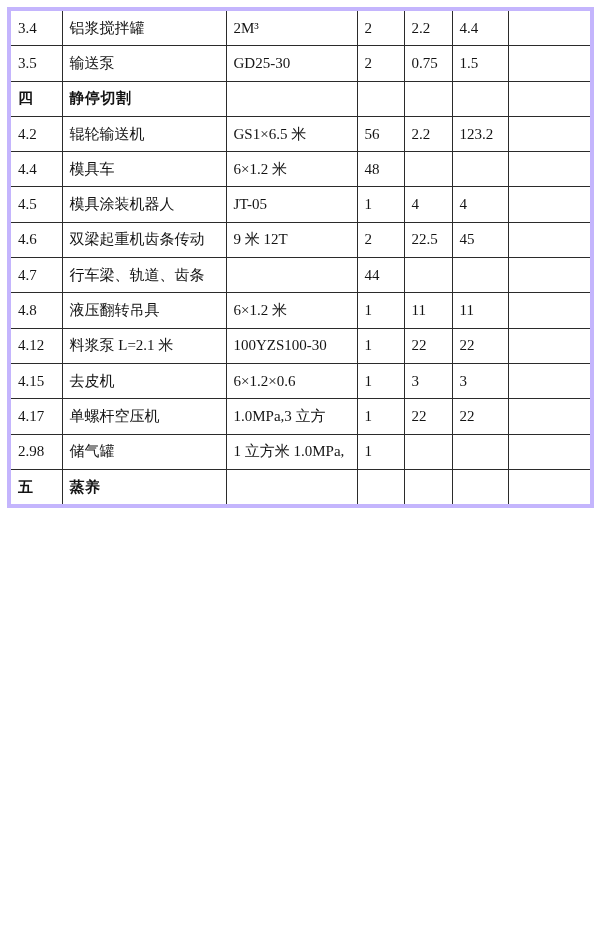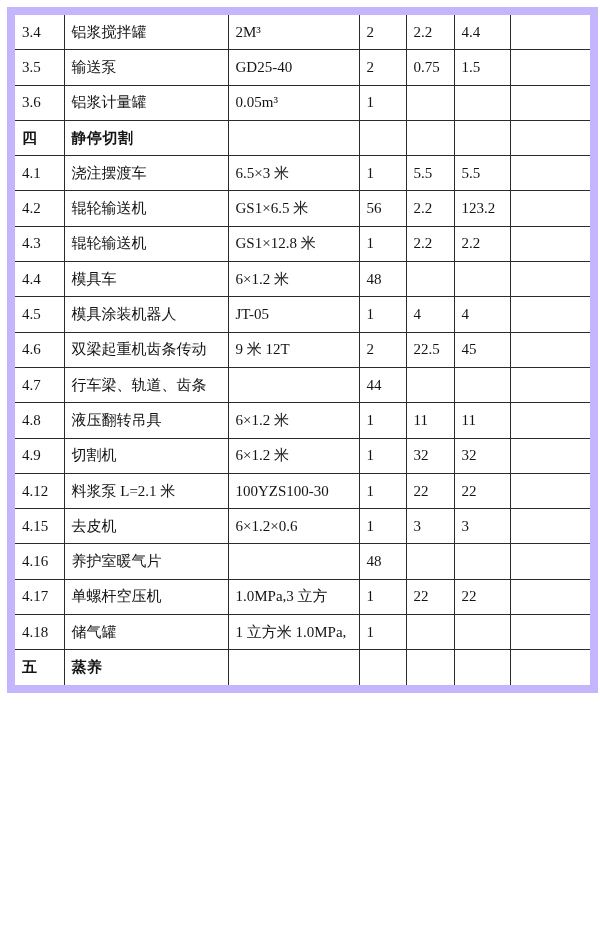--- a/index.html
+++ b/index.html
@@ -15,21 +15,21 @@
   .sheet {
     padding: 7px 10px 0 7px;
   }
   table.equip {
     border-collapse: collapse;
     table-layout: fixed;
     width: 583px;
     font-family: "Liberation Serif", "DejaVu Serif", serif;
     font-size: 15px;
     color: #141414;
-    border: 8px solid #c4b5fd;
+    border: 4px solid #c4b5fd;
   }
   table.equip td {
     border: 1px solid #2b2b2b;
     height: 34.3px;
     padding: 0 4px 0 7px;
     vertical-align: middle;
     white-space: nowrap;
     overflow: hidden;
     background: #ffffff;
   }
@@ -61,69 +61,42 @@
           <td class="c-name">铝浆搅拌罐</td>
           <td class="c-spec">2M³</td>
           <td class="c-qty">2</td>
           <td class="c-power">2.2</td>
           <td class="c-total">4.4</td>
           <td class="c-notes"></td>
         </tr>
         <tr>
           <td class="c-serial">3.5</td>
           <td class="c-name">输送泵</td>
-          <td class="c-spec">GD25-40</td>
+          <td class="c-spec">GD25-30</td>
           <td class="c-qty">2</td>
           <td class="c-power">0.75</td>
           <td class="c-total">1.5</td>
-          <td class="c-notes"></td>
-        </tr>
-        <tr>
-          <td class="c-serial">3.6</td>
-          <td class="c-name">铝浆计量罐</td>
-          <td class="c-spec">0.05m³</td>
-          <td class="c-qty">1</td>
-          <td class="c-power"></td>
-          <td class="c-total"></td>
           <td class="c-notes"></td>
         </tr>
         <tr class="section">
           <td class="c-serial">四</td>
           <td class="c-name">静停切割</td>
           <td class="c-spec"></td>
           <td class="c-qty"></td>
           <td class="c-power"></td>
           <td class="c-total"></td>
           <td class="c-notes"></td>
         </tr>
         <tr>
-          <td class="c-serial">4.1</td>
-          <td class="c-name">浇注摆渡车</td>
-          <td class="c-spec">6.5×3 米</td>
-          <td class="c-qty">1</td>
-          <td class="c-power">5.5</td>
-          <td class="c-total">5.5</td>
-          <td class="c-notes"></td>
-        </tr>
-        <tr>
           <td class="c-serial">4.2</td>
           <td class="c-name">辊轮输送机</td>
           <td class="c-spec">GS1×6.5 米</td>
           <td class="c-qty">56</td>
           <td class="c-power">2.2</td>
           <td class="c-total">123.2</td>
-          <td class="c-notes"></td>
-        </tr>
-        <tr>
-          <td class="c-serial">4.3</td>
-          <td class="c-name">辊轮输送机</td>
-          <td class="c-spec">GS1×12.8 米</td>
-          <td class="c-qty">1</td>
-          <td class="c-power">2.2</td>
-          <td class="c-total">2.2</td>
           <td class="c-notes"></td>
         </tr>
         <tr>
           <td class="c-serial">4.4</td>
           <td class="c-name">模具车</td>
           <td class="c-spec">6×1.2 米</td>
           <td class="c-qty">48</td>
           <td class="c-power"></td>
           <td class="c-total"></td>
           <td class="c-notes"></td>
@@ -158,66 +131,48 @@
         <tr>
           <td class="c-serial">4.8</td>
           <td class="c-name">液压翻转吊具</td>
           <td class="c-spec">6×1.2 米</td>
           <td class="c-qty">1</td>
           <td class="c-power">11</td>
           <td class="c-total">11</td>
           <td class="c-notes"></td>
         </tr>
         <tr>
-          <td class="c-serial">4.9</td>
-          <td class="c-name">切割机</td>
-          <td class="c-spec">6×1.2 米</td>
-          <td class="c-qty">1</td>
-          <td class="c-power">32</td>
-          <td class="c-total">32</td>
-          <td class="c-notes"></td>
-        </tr>
-        <tr>
           <td class="c-serial">4.12</td>
           <td class="c-name">料浆泵 L=2.1 米</td>
           <td class="c-spec">100YZS100-30</td>
           <td class="c-qty">1</td>
           <td class="c-power">22</td>
           <td class="c-total">22</td>
           <td class="c-notes"></td>
         </tr>
         <tr>
           <td class="c-serial">4.15</td>
           <td class="c-name">去皮机</td>
           <td class="c-spec">6×1.2×0.6</td>
           <td class="c-qty">1</td>
           <td class="c-power">3</td>
           <td class="c-total">3</td>
           <td class="c-notes"></td>
         </tr>
         <tr>
-          <td class="c-serial">4.16</td>
-          <td class="c-name">养护室暖气片</td>
-          <td class="c-spec"></td>
-          <td class="c-qty">48</td>
-          <td class="c-power"></td>
-          <td class="c-total"></td>
-          <td class="c-notes"></td>
-        </tr>
-        <tr>
           <td class="c-serial">4.17</td>
           <td class="c-name">单螺杆空压机</td>
           <td class="c-spec">1.0MPa,3 立方</td>
           <td class="c-qty">1</td>
           <td class="c-power">22</td>
           <td class="c-total">22</td>
           <td class="c-notes"></td>
         </tr>
         <tr>
-          <td class="c-serial">4.18</td>
+          <td class="c-serial">2.98</td>
           <td class="c-name">储气罐</td>
           <td class="c-spec">1 立方米 1.0MPa,</td>
           <td class="c-qty">1</td>
           <td class="c-power"></td>
           <td class="c-total"></td>
           <td class="c-notes"></td>
         </tr>
         <tr class="section">
           <td class="c-serial">五</td>
           <td class="c-name">蒸养</td>

